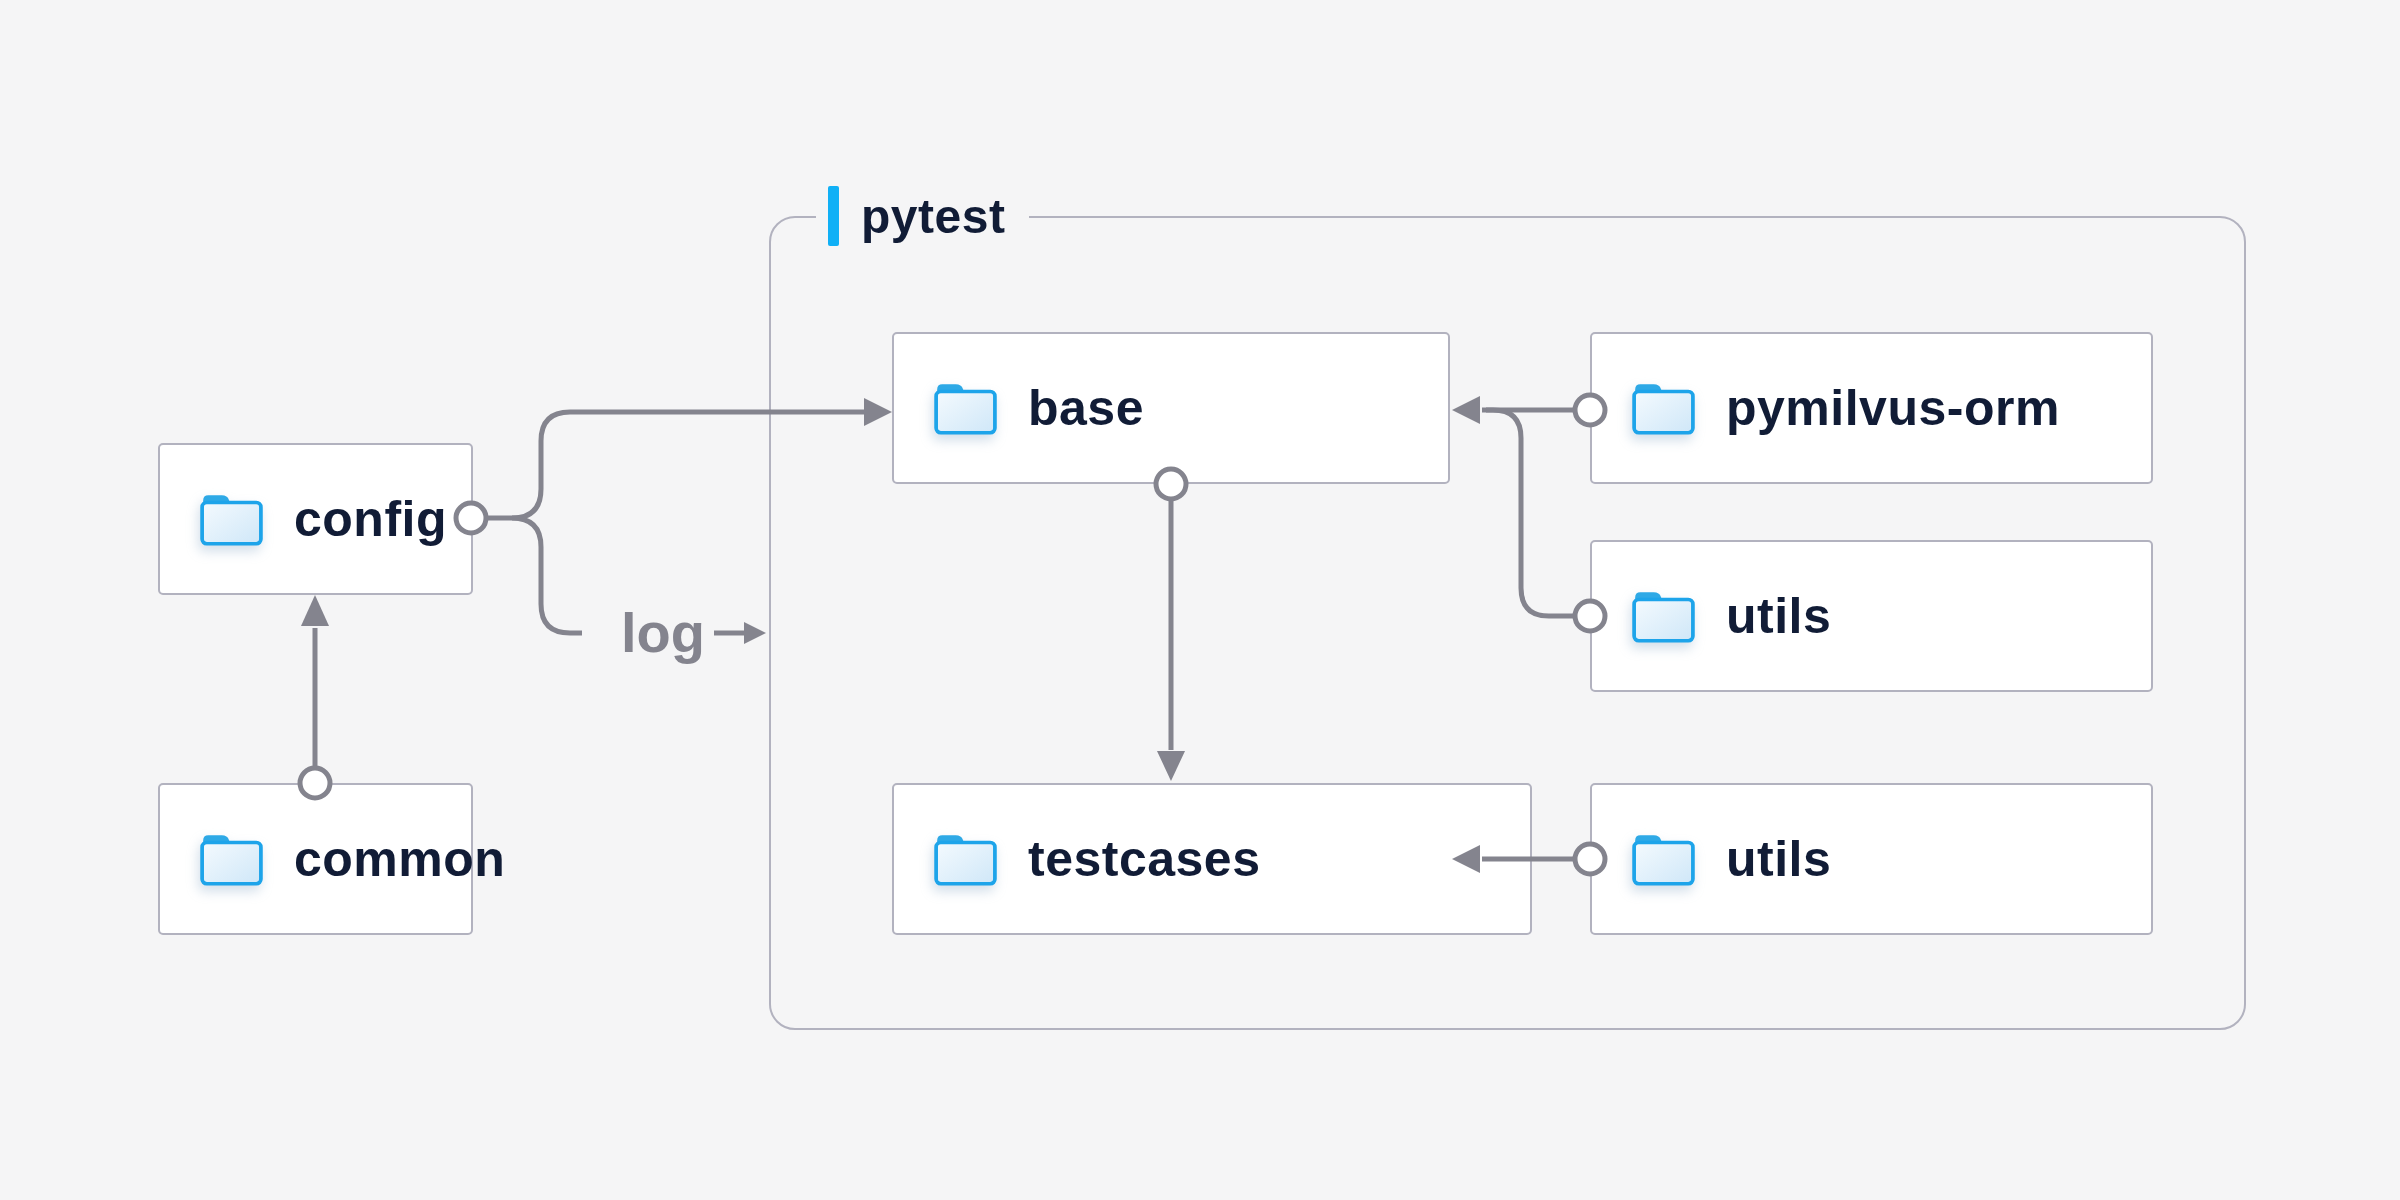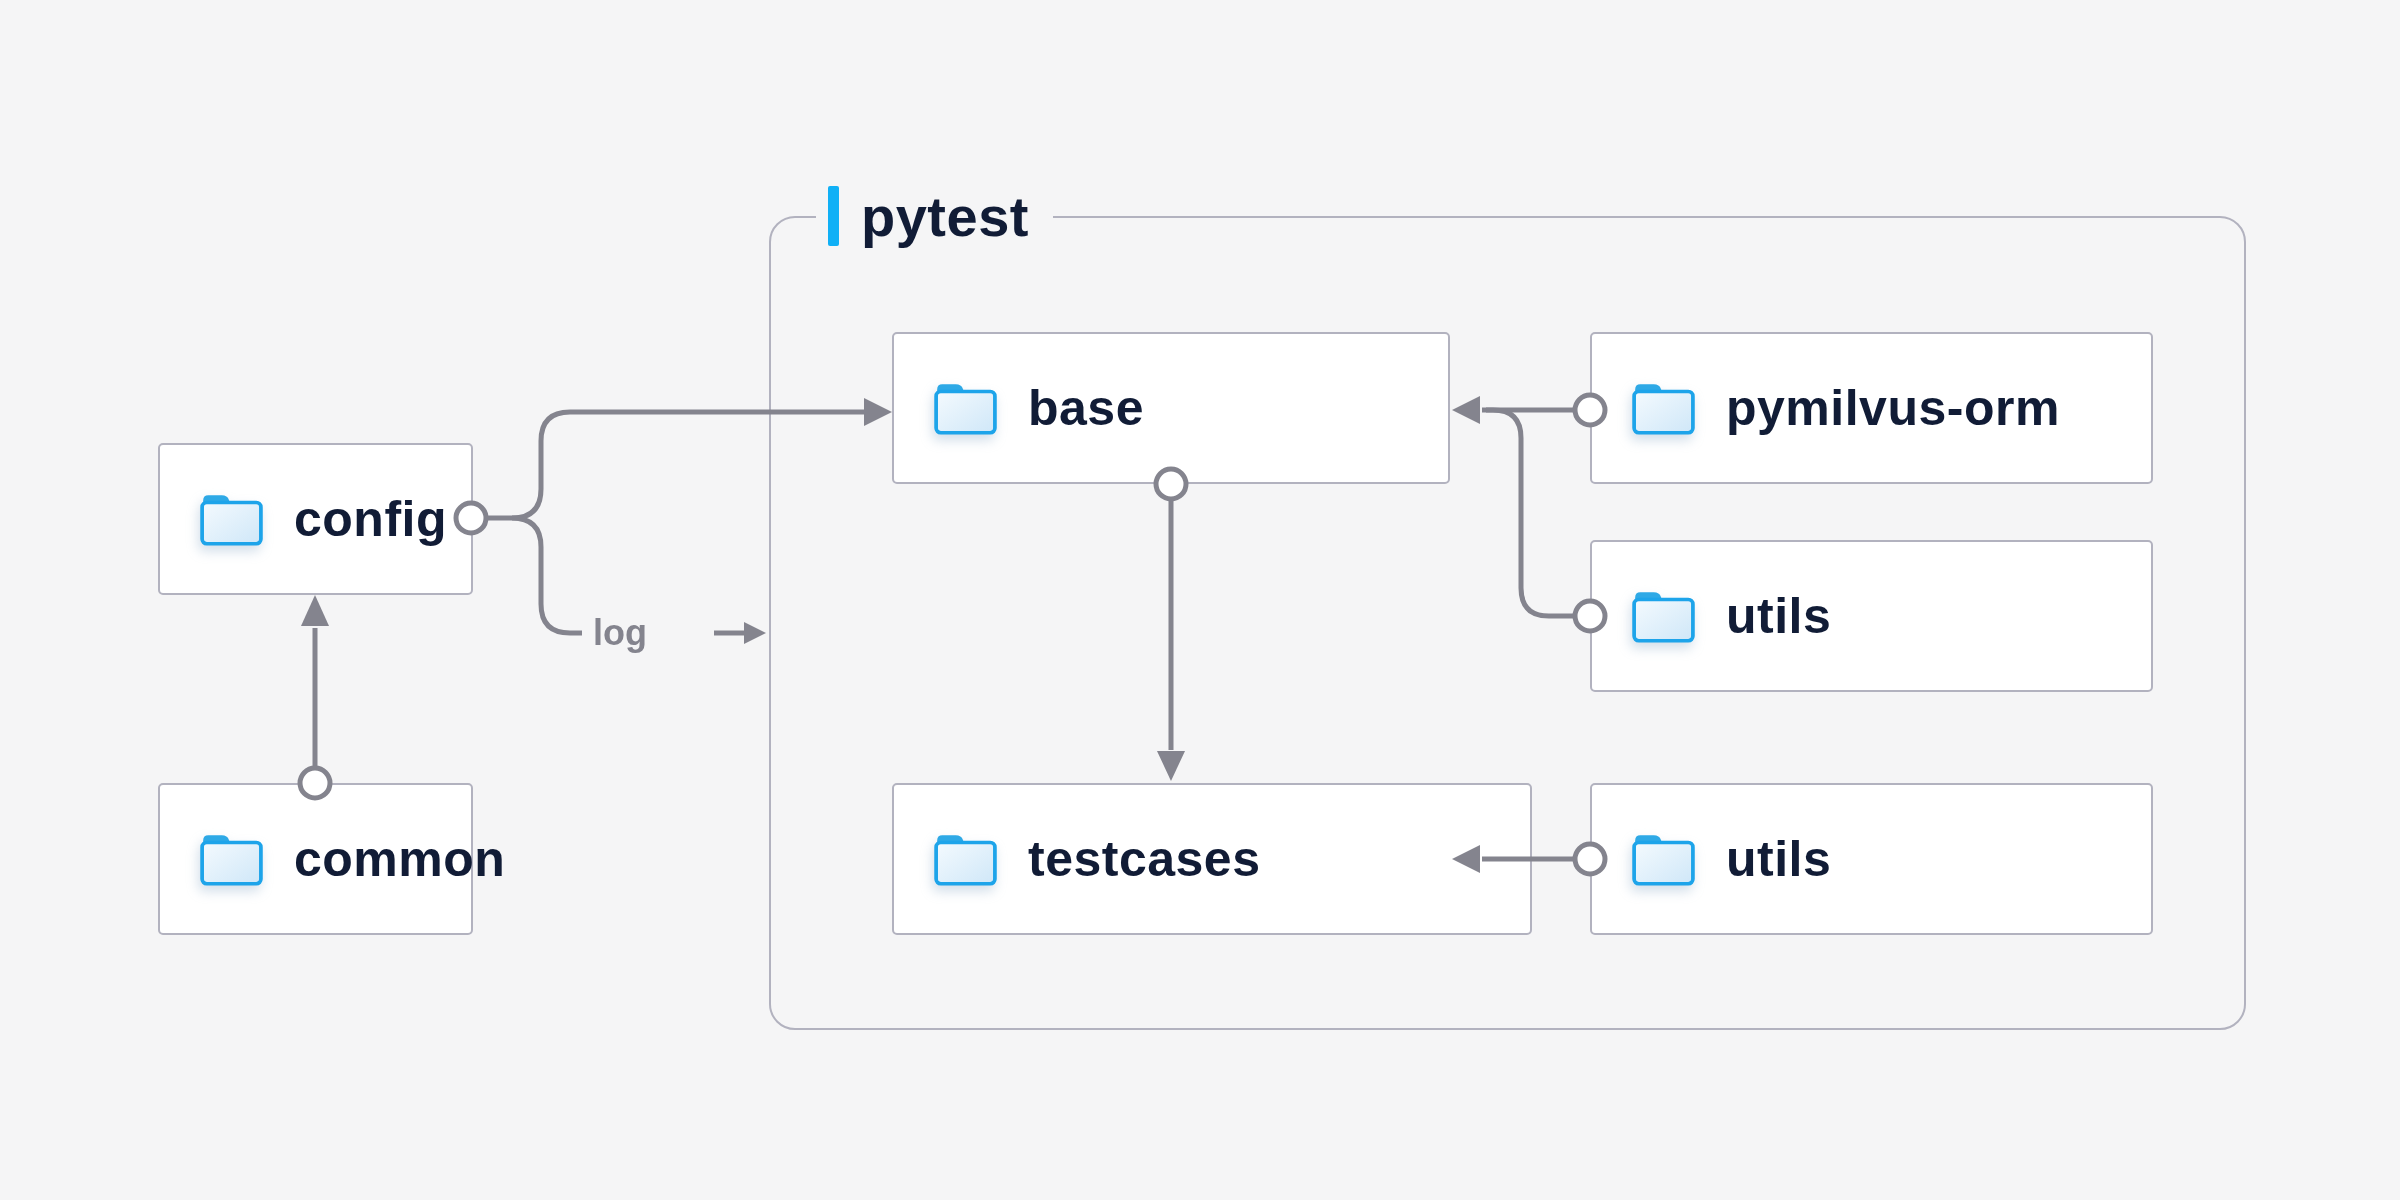--- a/index.html
+++ b/index.html
@@ -14,38 +14,38 @@
   .group{
     position:absolute;left:769px;top:216px;width:1477px;height:814px;
     border:2.5px solid var(--node-border);border-radius:26px;
   }
   .group-label{
     position:absolute;left:816px;top:186px;height:60px;z-index:6;
     display:flex;align-items:center;gap:22px;background:var(--bg);
     padding:0 24px 0 12px;
   }
   .group-label .bar{width:11px;height:60px;background:var(--accent);border-radius:2px;}
-  .group-label .txt{font-size:56px;font-weight:700;color:var(--text);letter-spacing:.5px;}
+  .group-label .txt{font-size:48px;font-weight:700;color:var(--text);letter-spacing:.5px;}
 
   .node{
     position:absolute;height:152px;background:var(--node-bg);
     border:2.5px solid var(--node-border);border-radius:5px;
     display:flex;align-items:center;gap:30px;padding-left:38px;z-index:2;
   }
   .node-label{font-size:50px;font-weight:700;color:var(--text);letter-spacing:.5px;}
   .folder{width:66px;height:56px;flex:0 0 auto;filter:drop-shadow(-2px 6px 6px rgba(110,150,185,.30));}
 
   svg.wires{position:absolute;left:0;top:0;width:2400px;height:1200px;z-index:4;pointer-events:none;}
   .edge{stroke:var(--line);stroke-width:5;fill:none;}
   .arrow{fill:var(--line);stroke:none;}
   .port{fill:#ffffff;stroke:var(--line);stroke-width:5;}
 
   .edge-label{
     position:absolute;left:593px;top:604px;width:112px;z-index:5;
-    text-align:left;line-height:58px;font-size:36px;font-weight:700;color:var(--line);
+    text-align:right;line-height:58px;font-size:56px;font-weight:700;color:var(--line);
   }
 </style>
 </head>
 <body>
 
 <div class="canvas">
 
   <svg width="0" height="0" style="position:absolute" aria-hidden="true">
     <defs>
       <linearGradient id="folderGrad" x1="0" y1="0" x2="1" y2="1">

